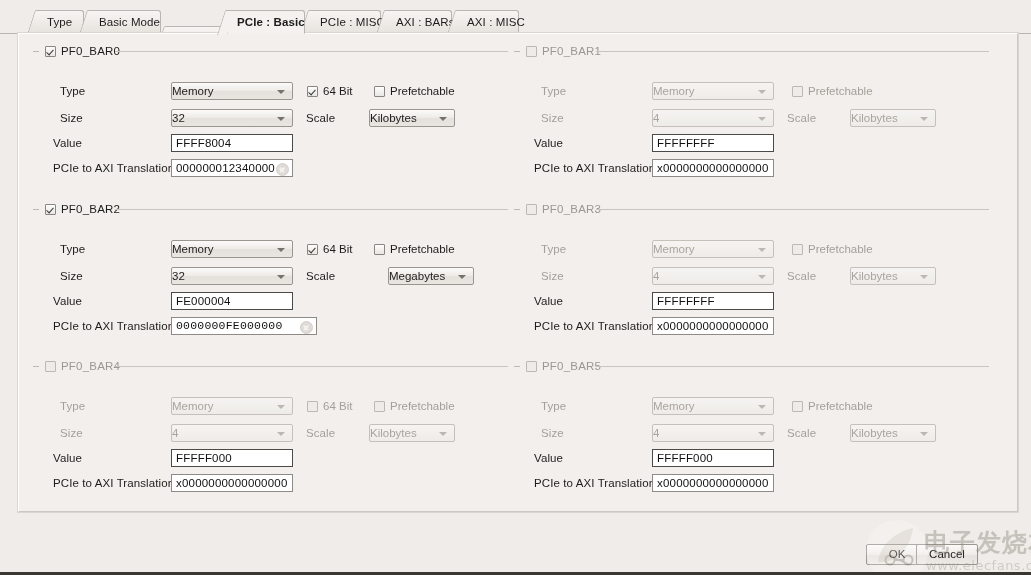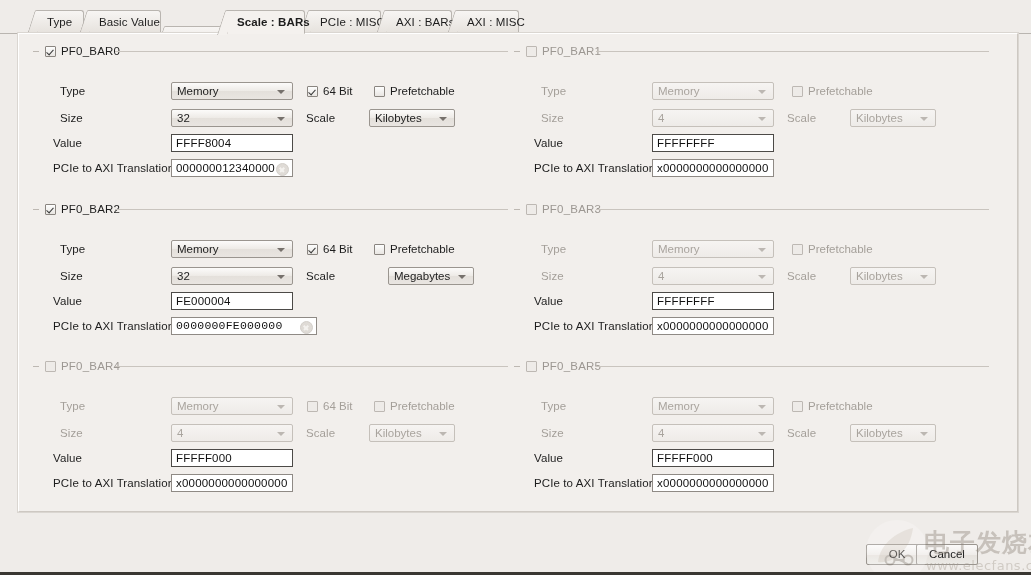--- a/index.html
+++ b/index.html
@@ -150,21 +150,20 @@
   .combo {
     position: relative;
     box-sizing: border-box;
     height: 18px;
     border: 1px solid #9a958f;
     border-radius: 2px;
     background: linear-gradient(to bottom, #fcfbfa 0%, #eeebe7 48%, #e4e0db 52%, #e9e5e1 100%);
     font-size: 11.5px;
     color: #1d1d1d;
     line-height: 16px;
-    padding-left: 5px;
     white-space: nowrap;
     overflow: hidden;
   }
   .combo.disabled {
     border-color: #c5c0ba;
     background: linear-gradient(to bottom, #f6f4f2 0%, #eeebe8 100%);
     color: #a9a49e;
   }
   .combo .arrow {
     position: absolute;
@@ -274,23 +273,23 @@
 </style>
 </head>
 <body>
 
 <div id="root">
 
   <div class="tabstrip">
     <div class="tabstrip-line"></div>
     <div id="tabs-host">
         <div class="tab" style="left: 37px; width: 47px;"><span class="skew"></span><span>Type</span></div>
-        <div class="tab" style="left: 89px; width: 72px;"><span class="skew"></span><span>Basic Value</span></div>
+        <div class="tab" style="left: 89px; width: 72px;"><span class="skew"></span><span>Basic Mode</span></div>
         <div class="tab" style="left: 166px; width: 56px; margin-top: 16px;"><span class="skew"></span><span>PCIe ID</span></div>
-        <div class="tab active" style="left: 227px; width: 78px;"><span class="skew"></span><span>Scale : BARs</span></div>
+        <div class="tab active" style="left: 227px; width: 78px;"><span class="skew"></span><span>PCIe : Basic</span></div>
         <div class="tab" style="left: 310px; width: 71px;"><span class="skew"></span><span>PCIe : MISC</span></div>
         <div class="tab" style="left: 386px; width: 66px;"><span class="skew"></span><span>AXI : BARs</span></div>
         <div class="tab" style="left: 457px; width: 62px;"><span class="skew"></span><span>AXI : MISC</span></div>
       </div>
   </div>
 
   <div class="panel">
     <div id="bars-host">
         <div class="bar-group" style="left: 14px; top: 10px; width: 475px; height: 140px;">
           <div class="group-header" style="left: 0px;">

